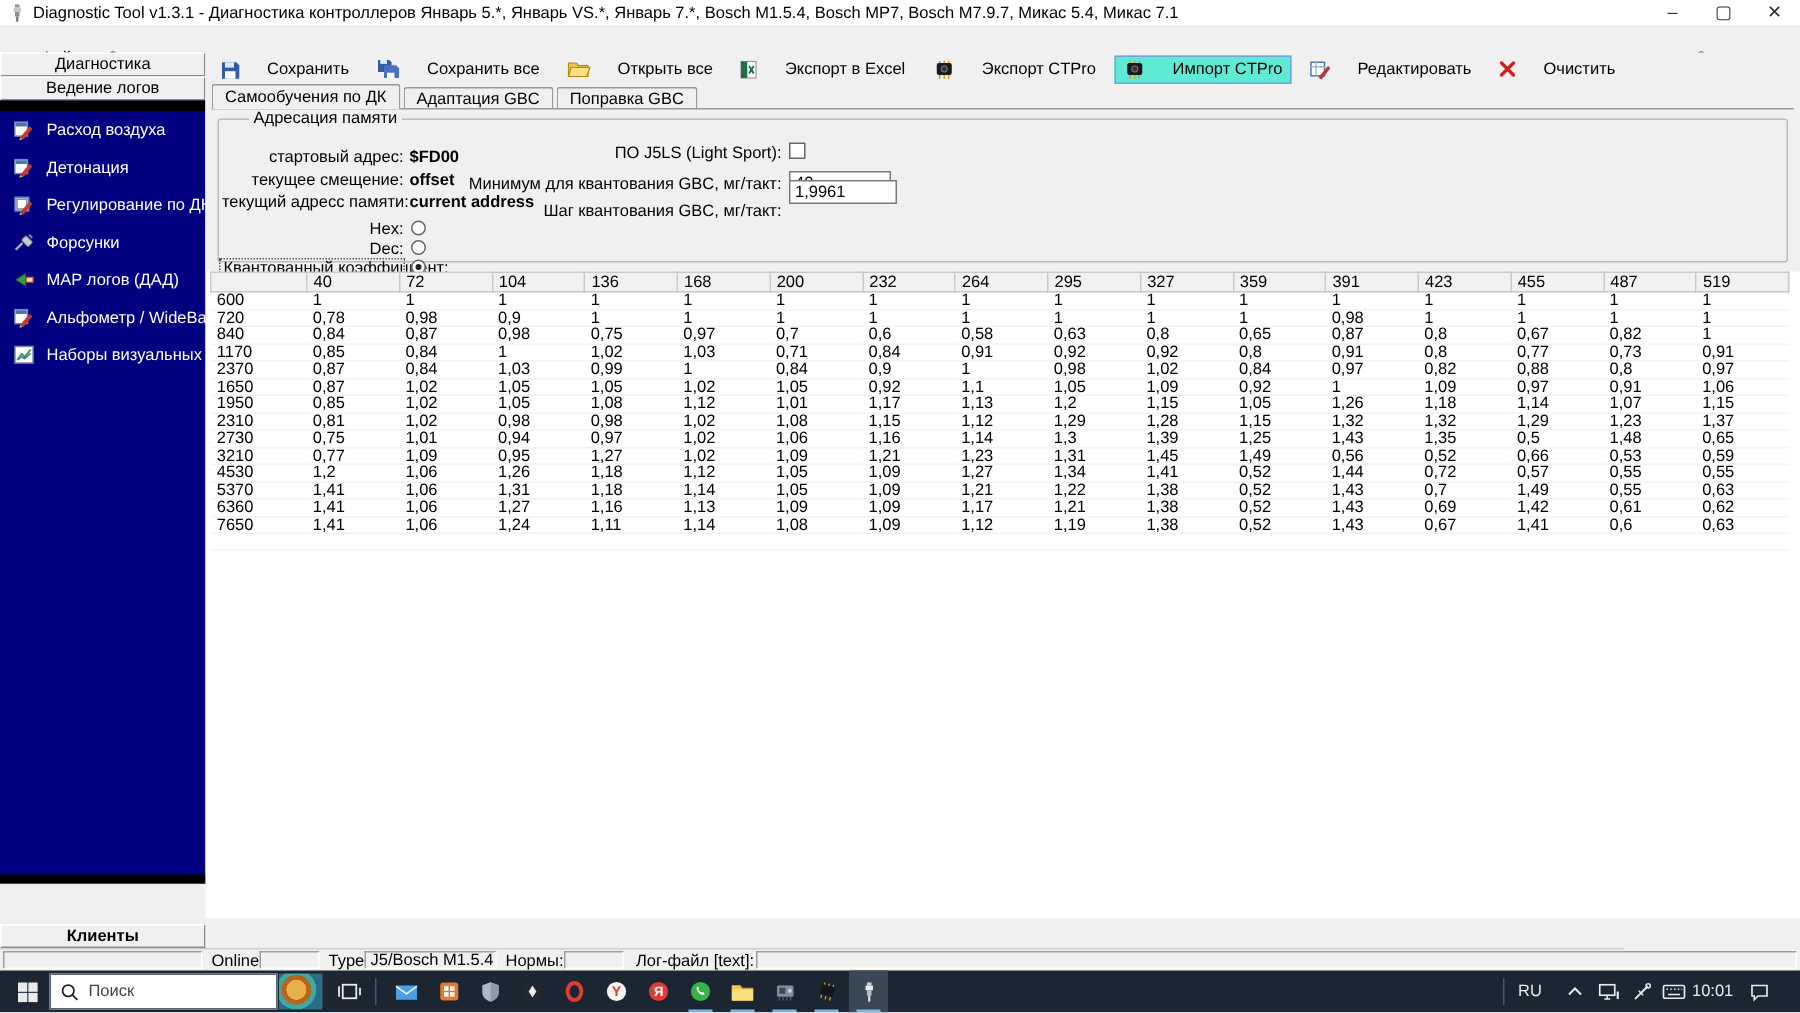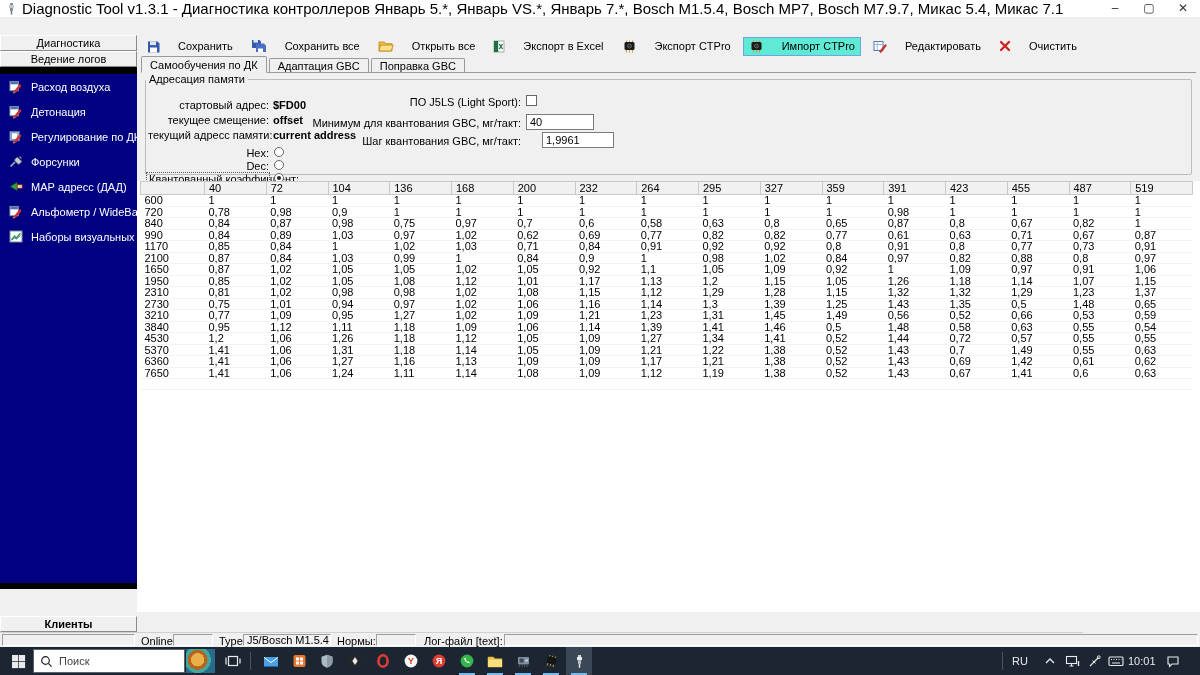--- a/index.html
+++ b/index.html
@@ -6,21 +6,21 @@
     --navy:#000080; --taskbar:#1c2633; --open-ind:#76b9ed; --hl:#6ea6dd;
   }
   *{box-sizing:border-box;}
   html,body{margin:0;padding:0;}
   body{width:1200px;height:675px;font-family:"Liberation Sans",sans-serif;font-size:11px;color:#000;}
   .screen{position:relative;width:1200px;height:675px;background:#f0f0f0;overflow:hidden;}
 
   
   .titlebar{position:absolute;left:0;top:0;width:1200px;height:18px;background:#fff;display:flex;align-items:center;border-bottom:1px solid #ececec;}
   .titlebar .appicon{margin:0 4px 0 5px;display:inline-flex;}
-  .title-text{flex:1;white-space:nowrap;overflow:hidden;font-size:15px;}
+  .title-text{flex:1;white-space:nowrap;overflow:hidden;font-size:11px;}
   .win-btn{width:34px;height:17px;text-align:center;line-height:16px;font-size:12px;color:#333;}
 
   
   .menubar{position:absolute;left:0;top:30px;width:1200px;height:17px;background:#f0f0f0;display:flex;align-items:center;padding:0 27px;gap:17px;}
   .menu-item{cursor:default;}
   .menu-right{margin-left:auto;}
   .side-btn{height:16px;line-height:15px;text-align:center;background:#f0f0f0;border:1px solid;border-color:#fff #8a8a8a #8a8a8a #fff;}
   .side-panel{position:absolute;left:0;top:32px;width:137px;bottom:43px;background:var(--navy);border-top:7px solid #000;border-bottom:6px solid #000;}
   .side-item{display:flex;align-items:center;gap:8px;color:#fff;height:25px;padding-left:9px;white-space:nowrap;}
   .side-bottom{position:absolute;left:0;bottom:0;width:137px;height:16px;font-weight:bold;}
@@ -38,21 +38,21 @@
   .icon{display:inline-flex;line-height:0;}
 
   
   .tabstrip{position:absolute;left:4px;top:21px;right:4px;height:17px;display:flex;align-items:flex-end;border-bottom:1px solid #9a9a9a;}
   .tab{padding:1px 8px 2px 8px;border:1px solid #9a9a9a;border-bottom:none;background:#f0f0f0;height:14px;line-height:12px;margin-right:2px;border-radius:2px 2px 0 0;}
   .tab.active{height:17px;line-height:14px;margin-bottom:-1px;border-bottom:1px solid #f0f0f0;z-index:2;}
 
   
   .form-area{position:absolute;left:0;top:38px;width:100%;height:108px;}
   fieldset.mem{position:absolute;left:8px;top:0px;width:1047px;height:102px;margin:0;border:1px solid #bcbcbc;border-radius:2px;padding:0;}
-  fieldset.mem legend{font-size:11px;margin-left:0;padding:0 3px;}
+  fieldset.mem legend{font-size:11px;margin-left:20px;padding:0 3px;}
   .fld{position:absolute;white-space:nowrap;}
   .rlabel{text-align:right;}
   .bold{font-weight:bold;}
   .radio{position:absolute;width:10px;height:10px;border-radius:50%;border:1px solid #666;background:#fff;}
   .radio.checked::after{content:'';position:absolute;left:2px;top:2px;width:4px;height:4px;border-radius:50%;background:#222;}
   .checkbox{position:absolute;width:11px;height:11px;border:1px solid #666;background:#fff;}
   .focusbox{border:1px dotted #555;padding:0 2px;}
   input.tinput{position:absolute;height:16px;border:1px solid #7a7a7a;background:#fff;font-family:inherit;font-size:11px;padding:0 3px;}
 
   
@@ -154,21 +154,21 @@
           <span>Форсунки</span>
         </div>
         <div class="side-item">
           <span class="icon">
             <svg xmlns="http://www.w3.org/2000/svg" width="14" height="13" viewBox="0 0 14 13">
               <path d="M8 2.5L1.5 6.5L8 10.5z" fill="#2e9e3e" stroke="#1c6e28" stroke-width="0.6"></path>
               <rect x="8" y="4.4" width="5.5" height="4.2" fill="#c0392b"></rect>
               <rect x="8.8" y="5.2" width="3.9" height="2.6" fill="#f4e3b2"></rect>
             </svg>
           </span>
-          <span>МАР адресс (ДАД)</span>
+          <span>МАР логов (ДАД)</span>
         </div>
         <div class="side-item">
           <span class="icon">
             <svg xmlns="http://www.w3.org/2000/svg" width="14" height="14" viewBox="0 0 15 15">
               <rect x="1" y="1.5" width="9" height="10" fill="#fff" stroke="#7a8aa0"></rect>
               <rect x="1.5" y="2" width="8" height="2.6" fill="#4a6fb5"></rect>
               <path d="M5 12.2L11.5 4.4l2 1.8L7.2 14z" fill="#cc3333"></path>
               <path d="M4 14.4l1-2 1.6 1.4z" fill="#e8b84a"></path>
             </svg>
           </span>
@@ -304,21 +304,21 @@
         <span class="fld rlabel focusbox" style="left:0px;top:87px;width:124px">Квантованный коэффициент:</span>
         <span class="radio checked" style="left:128px;top:88px" id="radio-q"></span>
 
         <span class="fld rlabel" style="left:150px;top:11px;width:225px">ПО J5LS (Light Sport):</span>
         <span class="checkbox" style="left:380px;top:10px"></span>
 
         <span class="fld rlabel" style="left:150px;top:32px;width:225px">Минимум для квантования GBC, мг/такт:</span>
         <input class="tinput" style="left: 380px; top: 29px; width: 68px;" value="40">
 
         <span class="fld rlabel" style="left:150px;top:50px;width:225px">Шаг квантования GBC, мг/такт:</span>
-        <input class="tinput" style="left: 380px; top: 47px; width: 72px; margin-left: 16px;" value="1,9961">
+        <input class="tinput" style="left: 380px; top: 35px; width: 72px;" value="1,9961">
       </fieldset>
     </div>
 
     <div class="table-wrap">
       <table class="tbl" id="coef-table">
           <colgroup>
             <col style="width: 64px;">
             <col>
             <col>
             <col>
@@ -409,59 +409,40 @@
               <td>0,63</td>
               <td>0,8</td>
               <td>0,65</td>
               <td>0,87</td>
               <td>0,8</td>
               <td>0,67</td>
               <td>0,82</td>
               <td>1</td>
             </tr>
             <tr>
-              <td>990</td>
-              <td>0,84</td>
-              <td>0,89</td>
-              <td>1,03</td>
-              <td>0,97</td>
-              <td>1,02</td>
-              <td>0,62</td>
-              <td>0,69</td>
-              <td>0,77</td>
-              <td>0,82</td>
-              <td>0,82</td>
-              <td>0,77</td>
-              <td>0,61</td>
-              <td>0,63</td>
-              <td>0,71</td>
-              <td>0,67</td>
-              <td>0,87</td>
-            </tr>
-            <tr>
               <td>1170</td>
               <td>0,85</td>
               <td>0,84</td>
               <td>1</td>
               <td>1,02</td>
               <td>1,03</td>
               <td>0,71</td>
               <td>0,84</td>
               <td>0,91</td>
               <td>0,92</td>
               <td>0,92</td>
               <td>0,8</td>
               <td>0,91</td>
               <td>0,8</td>
               <td>0,77</td>
               <td>0,73</td>
               <td>0,91</td>
             </tr>
             <tr>
-              <td>2100</td>
+              <td>2370</td>
               <td>0,87</td>
               <td>0,84</td>
               <td>1,03</td>
               <td>0,99</td>
               <td>1</td>
               <td>0,84</td>
               <td>0,9</td>
               <td>1</td>
               <td>0,98</td>
               <td>1,02</td>
@@ -559,39 +540,20 @@
               <td>1,21</td>
               <td>1,23</td>
               <td>1,31</td>
               <td>1,45</td>
               <td>1,49</td>
               <td>0,56</td>
               <td>0,52</td>
               <td>0,66</td>
               <td>0,53</td>
               <td>0,59</td>
-            </tr>
-            <tr>
-              <td>3840</td>
-              <td>0,95</td>
-              <td>1,12</td>
-              <td>1,11</td>
-              <td>1,18</td>
-              <td>1,09</td>
-              <td>1,06</td>
-              <td>1,14</td>
-              <td>1,39</td>
-              <td>1,41</td>
-              <td>1,46</td>
-              <td>0,5</td>
-              <td>1,48</td>
-              <td>0,58</td>
-              <td>0,63</td>
-              <td>0,55</td>
-              <td>0,54</td>
             </tr>
             <tr>
               <td>4530</td>
               <td>1,2</td>
               <td>1,06</td>
               <td>1,26</td>
               <td>1,18</td>
               <td>1,12</td>
               <td>1,05</td>
               <td>1,09</td>

